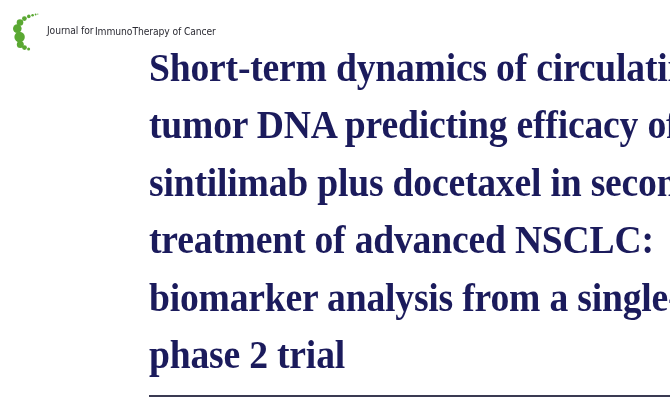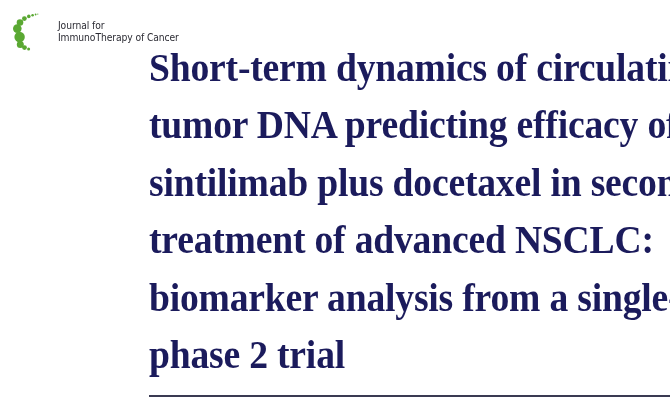--- a/index.html
+++ b/index.html
@@ -31,23 +31,23 @@
     height: 38px;
     flex: 0 0 30px;
     position: relative;
   }
   #journal-logo .logo-mark svg {
     display: block;
     width: 30px;
     height: 38px;
   }
   #journal-logo .logo-wordmark {
-    margin-left: 18px;
+    margin-left: 7px;
     display: flex;
-    flex-direction: column;
+    flex-direction: row;
     justify-content: flex-end;
     line-height: 1.08;
   }
   #journal-logo .logo-line {
     font-family: "DejaVu Sans", "Liberation Sans", sans-serif;
     font-size: 9.6px;
     font-weight: 500;
     color: #2b2b33;
     letter-spacing: -0.1px;
     white-space: nowrap;

